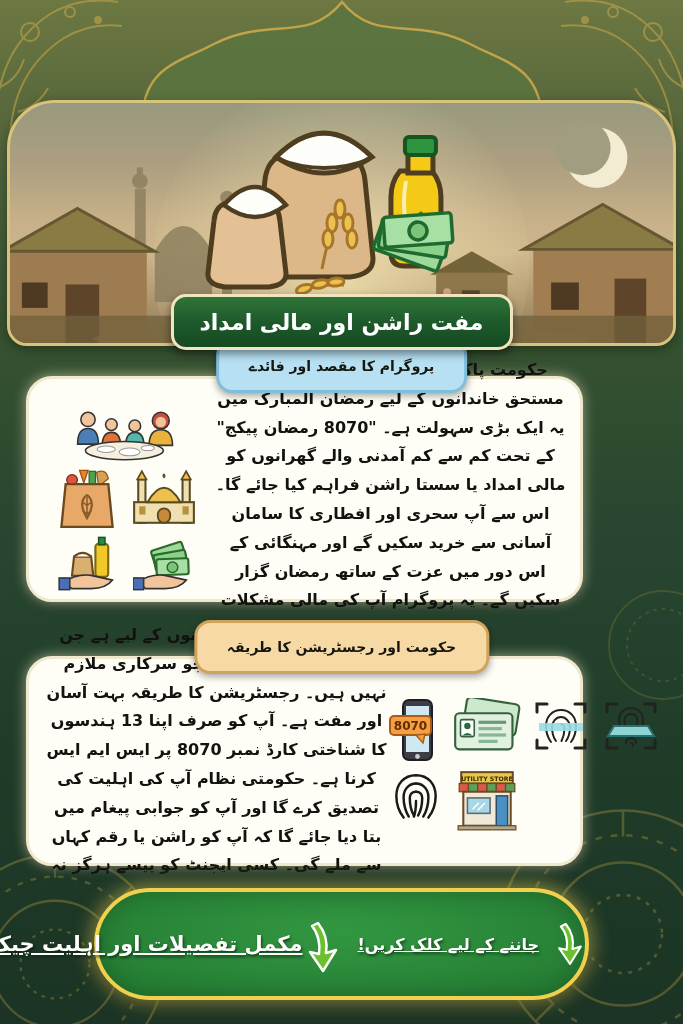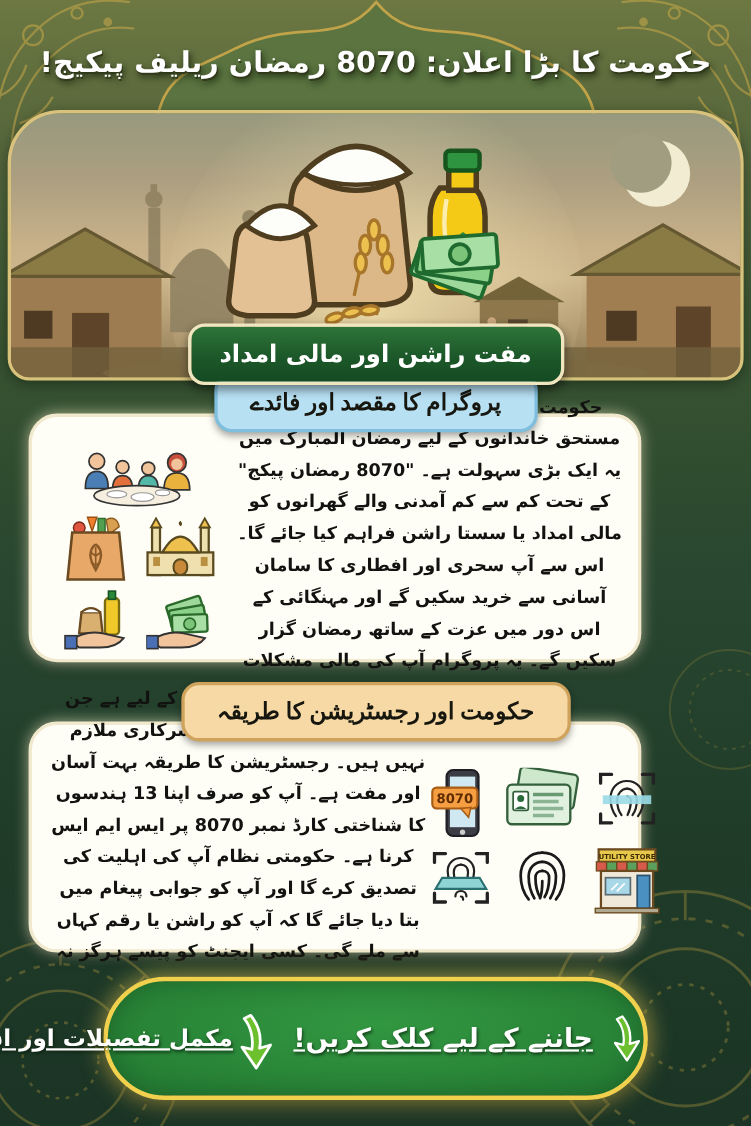--- a/index.html
+++ b/index.html
@@ -37,59 +37,58 @@
     min-width:300px; height:56px; padding:0 26px; display:flex; align-items:center; justify-content:center;
     background:linear-gradient(180deg,#2e7439 0%,#1c5829 55%,#154a22 100%);
     border:3px solid #efe6c0; border-radius:15px;
     direction:rtl; color:#fff; font-size:22px; font-weight:700; white-space:nowrap;
     box-shadow:0 4px 9px rgba(0,0,0,.45);
   }
 
   .section-pill{
     position:absolute; left:50%; transform:translateX(-50%); z-index:5;
     height:54px; padding:0 30px; display:flex; align-items:center; justify-content:center;
-    border-radius:16px; direction:rtl; font-size:21px; font-weight:700; color:#17170f; white-space:nowrap;
+    border-radius:16px; direction:rtl; font-size:14px; font-weight:700; color:#17170f; white-space:nowrap;
     box-shadow:0 3px 7px rgba(0,0,0,.35);
-    font-family:Liberation Serif, serif;
   }
   .pill-blue{ top:339px; background:#b7e0f3; border:3px solid #7fbedd; }
   .pill-peach{ top:620px; background:#f6d9a4; border:3px solid #cfa35c; }
 
   .card{
     position:absolute; left:26px; width:557px; z-index:4;
     background:#fffef6; border:3px solid #f0e9cd; border-radius:26px;
     box-shadow:0 0 13px rgba(252,244,205,.6), 0 5px 11px rgba(0,0,0,.32);
     display:flex; align-items:stretch;
   }
   .card-program{ top:376px; height:226px; padding:30px 14px 8px 10px; }
   .card-eligibility{ top:656px; height:210px; padding:16px 10px 8px 16px; }
 
   .body-text{
     flex:1; align-self:center; direction:rtl; text-align:center;
     font-size:16px; line-height:1.8; font-weight:600; color:#121210;
   }
   .icons-program{ width:176px; display:flex; flex-direction:column; align-items:center; gap:5px; flex-shrink:0; }
   .icon-row{ display:flex; gap:12px; justify-content:center; }
   .icons-elig{
-    width:182px; flex-shrink:0; display:grid; grid-template-columns:1fr 1fr 1fr;
+    width:182px; flex-shrink:0; display:grid; grid-template-columns:1fr 1fr 1fr 1fr;
     gap:6px 8px; align-content:center; justify-items:center;
   }
   .icon{ display:block; }
 
   .cta-button{
     position:absolute; top:888px; left:94px; width:495px; height:112px; z-index:5; cursor:pointer;
     border-radius:56px;
     background:radial-gradient(130% 170% at 50% 38%, #329741 0%, #237a32 52%, #176027 100%);
     border:4px solid #f1d04e;
     box-shadow:0 0 18px 4px rgba(240,212,92,.5), 0 5px 14px rgba(0,0,0,.45), inset 0 0 24px rgba(0,0,0,.22);
     display:flex; flex-direction:row; align-items:center; justify-content:flex-end; gap:3px; color:#fff;text-decoration:underline;
   }
   .cta-line1{ direction:rtl; font-size:21px; font-weight:700; white-space:nowrap; text-shadow:1px 2px 3px rgba(8,30,10,.75); }
   .cta-row{ display:flex; align-items:center; gap:16px; direction:rtl; }
-  .cta-line2{ font-size:24px; font-weight:700; white-space:nowrap; text-shadow:1px 2px 3px rgba(8,30,10,.75); }
+  .cta-line2{ font-size:16px; font-weight:700; white-space:nowrap; text-shadow:1px 2px 3px rgba(8,30,10,.75); }
   .cta-arrow{ width:30px; height:46px; }
   .cta-arrow.big{ width:36px; height:54px; margin-top:6px; }
 </style>
 </head>
 <body>
 
 <div class="poster">
 
   <svg class="ornament orn-tl" viewBox="0 0 140 150">
     <g fill="none" stroke="#c9a94a" stroke-width="2">
@@ -133,21 +132,20 @@
     <g fill="none" stroke="#d1ab45" stroke-width="3">
       <circle cx="100" cy="100" r="90"></circle>
         <circle cx="100" cy="100" r="60" stroke-dasharray="6 8"></circle>
     </g>
   </svg>
 
   <svg class="title-arch" viewBox="0 0 400 116" preserveAspectRatio="none">
     <path d="M0,116 C4,66 38,62 72,44 C128,16 166,44 200,2 C234,44 272,16 328,44 C362,62 396,66 400,116 Z" fill="#5b7540" stroke="#c9a84a" stroke-width="2.5" opacity=".92"></path>
   </svg>
 
-  <h1 class="header-title">حکومت کا بڑا اعلان: 8070 رمضان ریلیف پیکیج!</h1>
 
   <div class="hero">
     <svg class="hero-scene" viewBox="0 0 669 246" preserveAspectRatio="none">
       <defs>
         <radialGradient id="glow" cx="50%" cy="55%" r="55%">
           <stop offset="0%" stop-color="#f4e4b2" stop-opacity=".8"></stop>
           <stop offset="100%" stop-color="#f4e4b2" stop-opacity="0"></stop>
         </radialGradient>
       </defs>
       <circle cx="334" cy="165" r="190" fill="url(#glow)"></circle>

